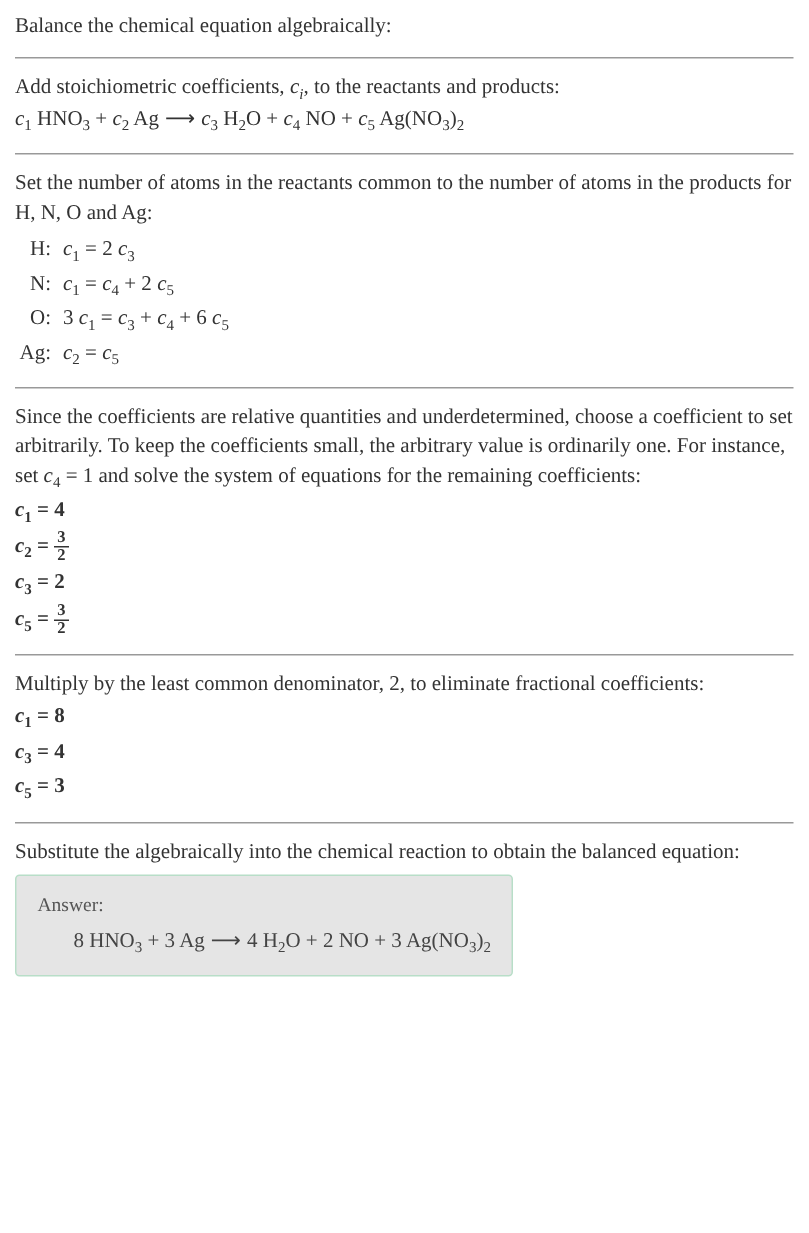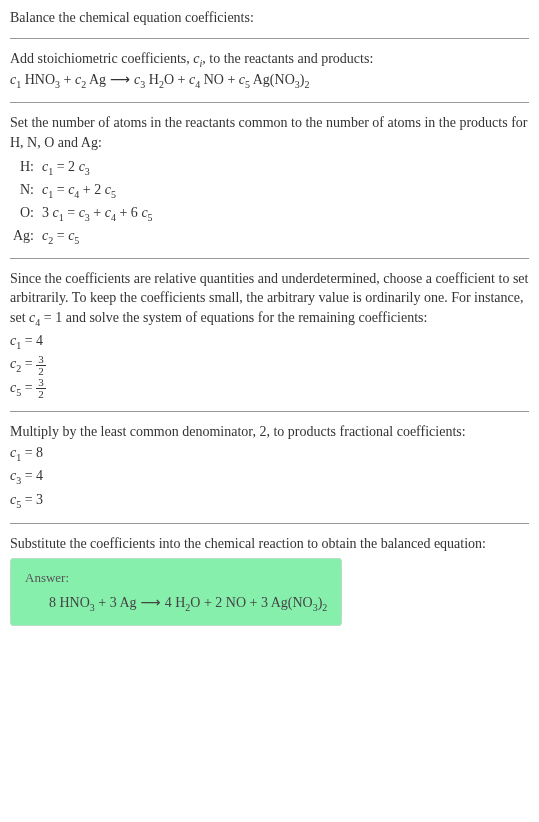--- a/index.html
+++ b/index.html
@@ -37,39 +37,40 @@
       display: flex;
       line-height: 1.5;
     }
     .atom-label {
       width: 32px;
       text-align: right;
       padding-right: 8px;
     }
     .coeff-line {
       line-height: 1.6;
+      font-weight: bold;
     }
     .frac {
       display: inline-block;
       vertical-align: middle;
       text-align: center;
       line-height: 1;
       font-size: 11px;
     }
     .frac-num {
       display: block;
       border-bottom: 1px solid #333;
       padding: 0 2px;
     }
     .frac-den {
       display: block;
       padding: 0 2px;
     }
     .answer-box {
-      background: #86efac;
+      background: #e5e5e5;
       border: 1px solid #b8dec8;
       border-radius: 3px;
       padding: 10px 14px;
       display: inline-block;
       margin-top: 4px;
     }
     .answer-label {
       color: #555;
       font-size: 13px;
       margin-bottom: 6px;
@@ -79,21 +80,21 @@
       color: #444;
     }
     .arrow {
       padding: 0 4px;
     }
   </style>
 </head>
 <body>
 
 <div class="section">
-  <div>Balance the chemical equation coefficients:</div>
+  <div>Balance the chemical equation algebraically:</div>
 </div>
 
 <div class="divider"></div>
 
 <div class="section">
   <div>
     Add stoichiometric coefficients, <span class="italic">c<span class="sub">i</span></span>, to the reactants and products:
   </div>
   <div>
     <span class="italic">c</span><span class="sub">1</span> HNO<span class="sub">3</span> + <span class="italic">c</span><span class="sub">2</span> Ag<span class="arrow">⟶</span><span class="italic">c</span><span class="sub">3</span> H<span class="sub">2</span>O + <span class="italic">c</span><span class="sub">4</span> NO + <span class="italic">c</span><span class="sub">5</span> Ag(NO<span class="sub">3</span>)<span class="sub">2</span>
@@ -125,35 +126,36 @@
 </div>
 
 <div class="divider"></div>
 
 <div class="section">
   <div>
     Since the coefficients are relative quantities and underdetermined, choose a coefficient to set arbitrarily. To keep the coefficients small, the arbitrary value is ordinarily one. For instance, set <span class="italic">c</span><span class="sub">4</span> = 1 and solve the system of equations for the remaining coefficients:
   </div>
   <div class="coeff-line"><span class="italic">c</span><span class="sub">1</span> = 4</div>
   <div class="coeff-line"><span class="italic">c</span><span class="sub">2</span> = <span class="frac"><span class="frac-num">3</span><span class="frac-den">2</span></span></div>
+  <div class="coeff-line"><span class="italic">c</span><span class="sub">3</span> = 2</div>
   <div class="coeff-line"><span class="italic">c</span><span class="sub">5</span> = <span class="frac"><span class="frac-num">3</span><span class="frac-den">2</span></span></div>
 </div>
 
 <div class="divider"></div>
 
 <div class="section">
-  <div>Multiply by the least common denominator, 2, to products fractional coefficients:</div>
+  <div>Multiply by the least common denominator, 2, to eliminate fractional coefficients:</div>
   <div class="coeff-line"><span class="italic">c</span><span class="sub">1</span> = 8</div>
   <div class="coeff-line"><span class="italic">c</span><span class="sub">3</span> = 4</div>
   <div class="coeff-line"><span class="italic">c</span><span class="sub">5</span> = 3</div>
 </div>
 
 <div class="divider"></div>
 
 <div class="section">
-  <div>Substitute the coefficients into the chemical reaction to obtain the balanced equation:</div>
+  <div>Substitute the algebraically into the chemical reaction to obtain the balanced equation:</div>
   <div class="answer-box">
     <div class="answer-label">Answer:</div>
     <div class="answer-eq">
       8 HNO<span class="sub">3</span> + 3 Ag<span class="arrow">⟶</span>4 H<span class="sub">2</span>O + 2 NO + 3 Ag(NO<span class="sub">3</span>)<span class="sub">2</span>
     </div>
   </div>
 </div>
 
 </body></html>

